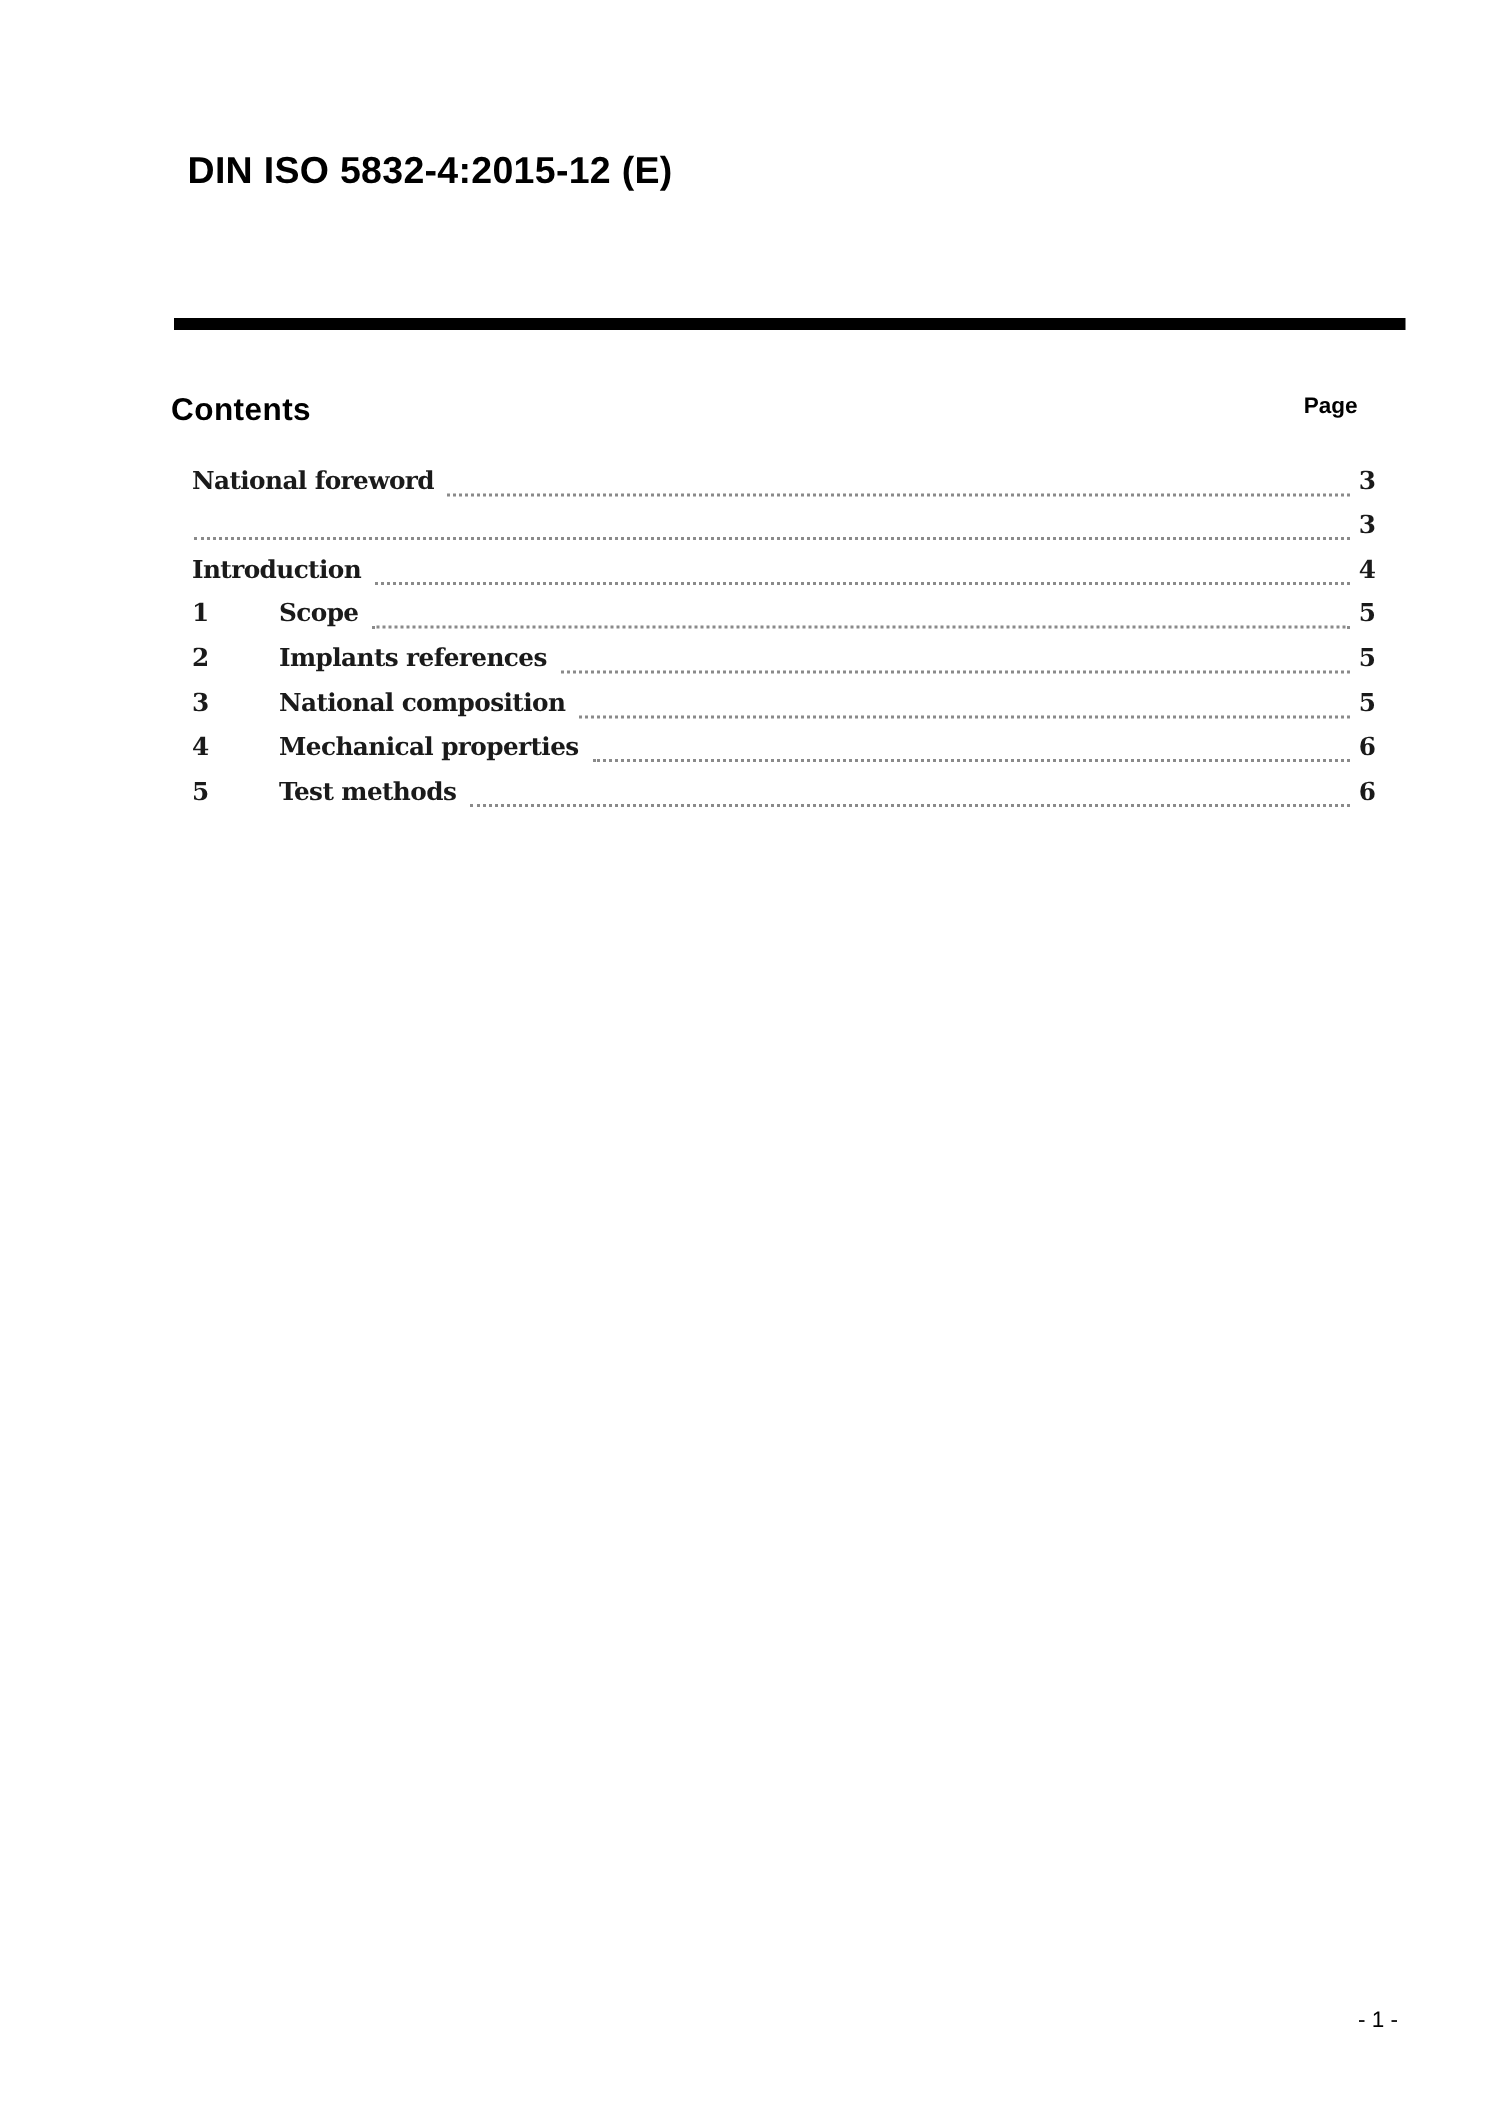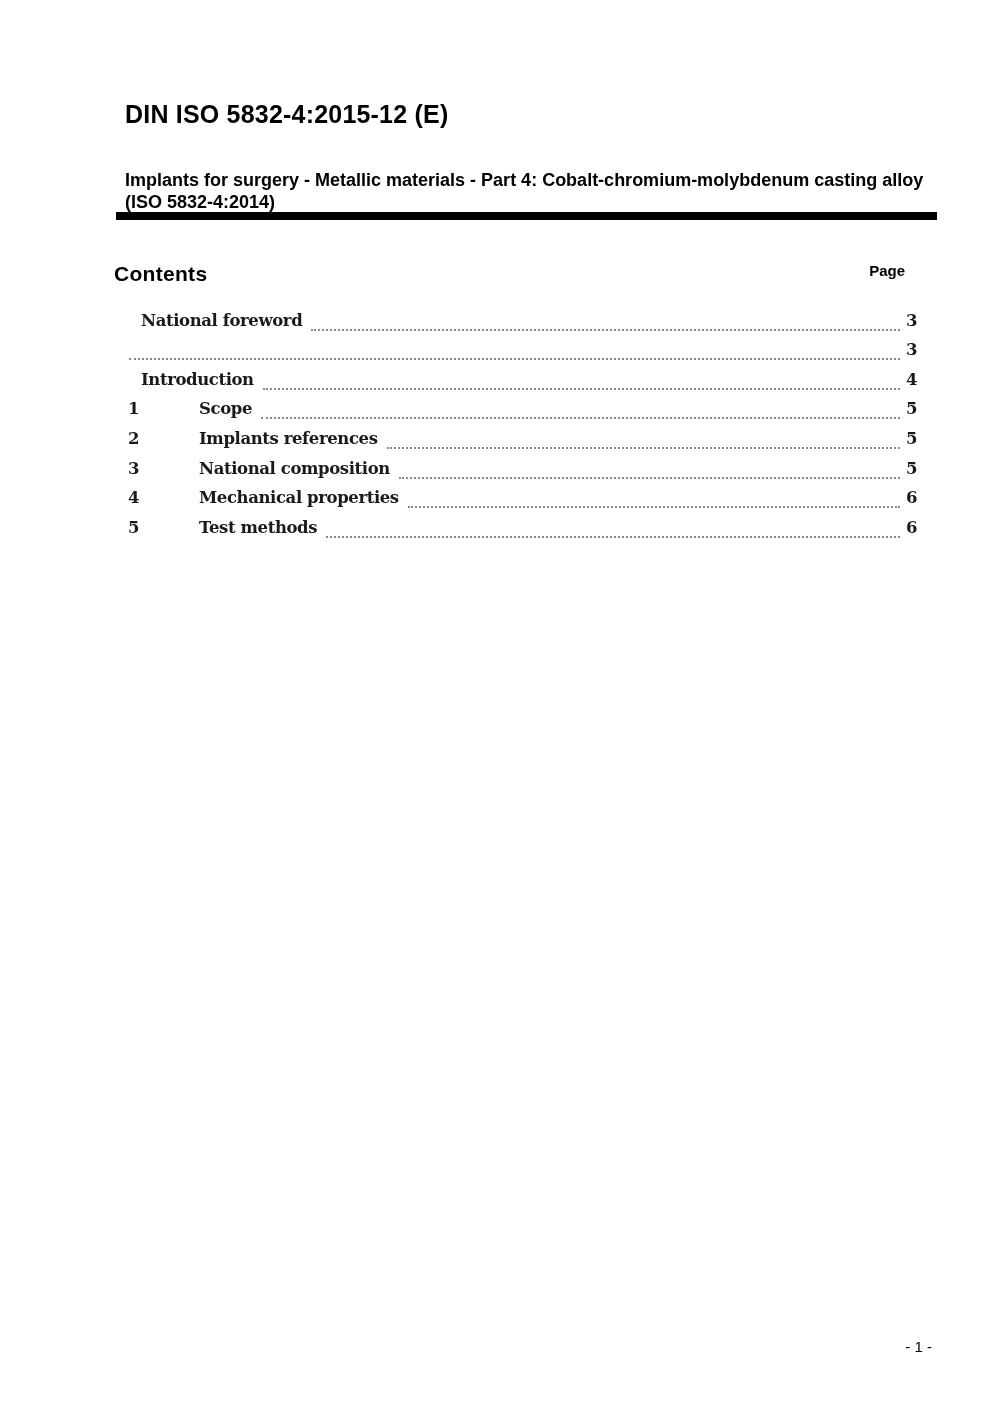--- a/index.html
+++ b/index.html
@@ -78,21 +78,20 @@
     letter-spacing: -0.4px;
     color: #1a1a1a;
     line-height: 21px;
   }
   .toc-num {
     width: 58px;
     flex: 0 0 58px;
   }
   .toc-title {
     white-space: nowrap;
-    margin-left: 13px;
   }
   .toc-leader {
     flex: 1 1 auto;
     border-bottom: 2px dotted #8a8a8a;
     margin: 0 2px 4px 5px;
     min-width: 10px;
   }
   .toc-page {
     flex: 0 0 auto;
     text-align: right;
@@ -105,21 +104,20 @@
     color: #000000;
   }
 </style>
 </head>
 <body>
 
 <div class="page">
 
   <h1 class="doc-number">DIN ISO 5832-4:2015-12 (E)</h1>
 
-  <div class="doc-title">Implants for surgery - Metallic materials - Part 4: Cobalt-chromium-molybdenum casting alloy (ISO 5832-4:2014)</div>
 
   <div class="title-underline"></div>
 
   <div class="contents-header">
     <span class="contents-heading">Contents</span>
     <span class="page-column-label">Page</span>
   </div>
 
   <div class="toc" id="toc">
       <div class="toc-row no-num">

